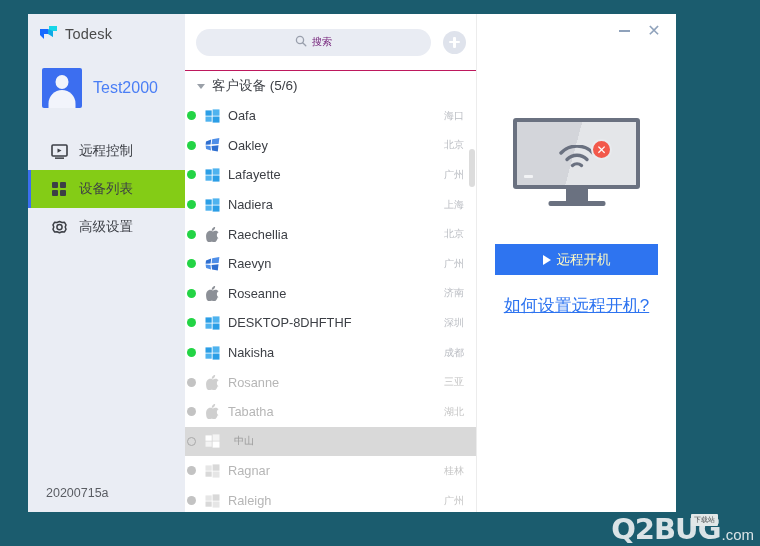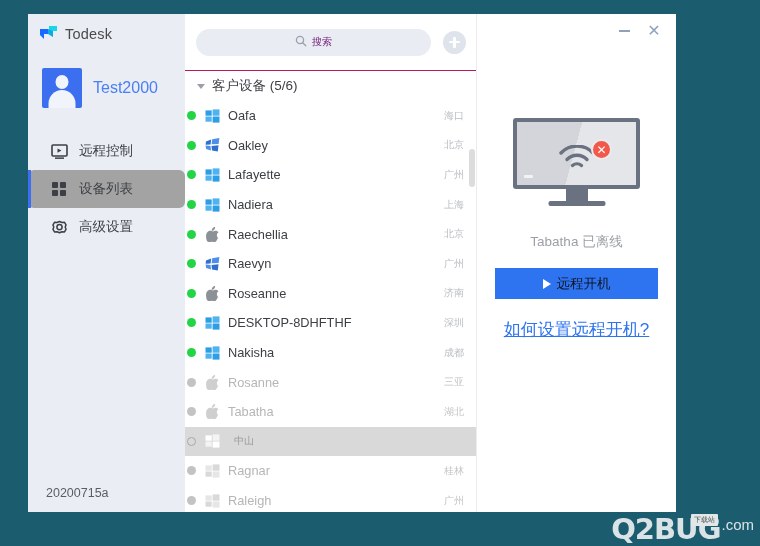--- a/index.html
+++ b/index.html
@@ -70,21 +70,21 @@
   }
 
   .nav { margin-top: 24px; }
   .nav-item {
     height: 38px;
     display: flex; align-items: center;
     padding-left: 22px;
     position: relative;
     cursor: pointer;
   }
-  .nav-item.active { background: #a3a3a3; border-radius: 6px; }
+  .nav-item.active { background: #84cc16; }
   .nav-item.active::before {
     content: ""; position: absolute; left: 0; top: 0;
     width: 3px; height: 100%; background: #3c6ef0;
   }
   .nav-icon {
     width: 18px; height: 18px;
     flex: none; margin-right: 11px;
     display: flex; align-items: center; justify-content: center;
   }
   .nav-label { font-size: 13.5px; color: #3c3f45; }
@@ -256,24 +256,24 @@
     border: 2px solid #e9ebee;
     display: flex; align-items: center; justify-content: center;
   }
   .badge-x span { color: #fff; font-size: 12px; font-weight: bold; line-height: 1; }
 
   .offline-text {
     margin-top: 25px;
     font-size: 13.5px; color: #9c9fa6;
   }
   .power-btn {
-    margin-top: 17px;
+    margin-top: 36px;
     width: 163px; height: 31px;
     background: #2e74f0;
-    color: #0f172a;
+    color: #fef9c3;
     font-size: 13.5px;
     display: flex; align-items: center; justify-content: center;
     gap: 6px;
     cursor: pointer;
     border: none;
     font-family: inherit;
   }
   .power-btn .tri {
     width: 0; height: 0;
     border-left: 8px solid #fff;
@@ -297,21 +297,21 @@
   }
   .wm-text {
     font-size: 29px; font-weight: bold;
     color: #e9eef0;
     letter-spacing: -1px;
     line-height: .95;
     font-family: "DejaVu Sans", sans-serif;
   }
   .wm-dom {
     font-size: 15px; color: #e9eef0; font-weight: normal;
-    margin-left: 1px; margin-bottom: 11px;
+    margin-left: 1px; margin-bottom: 1px;
   }
   .wm-tag {
     position: absolute; right: 36px; top: -2px;
     background: #f2f3f2; color: #4a4a4a;
     font-size: 7px; padding: 1px 3px;
     border-radius: 1px;
   }
 </style>
 </head>
 <body>
@@ -614,21 +614,20 @@
           <span class="badge-x">
               <span>✕</span>
             </span>
           <span class="mon-led"></span>
         </div>
       </div>
       <div class="mon-stand-neck"></div>
       <div class="mon-stand-base"></div>
     </div>
 
-    <div class="offline-text">Tabatha 已离线</div>
 
     <button class="power-btn">
       <span class="tri"></span>
       <span>远程开机</span>
     </button>
 
     <a class="help-link">如何设置远程开机?</a>
   </div>
 </div>
 

